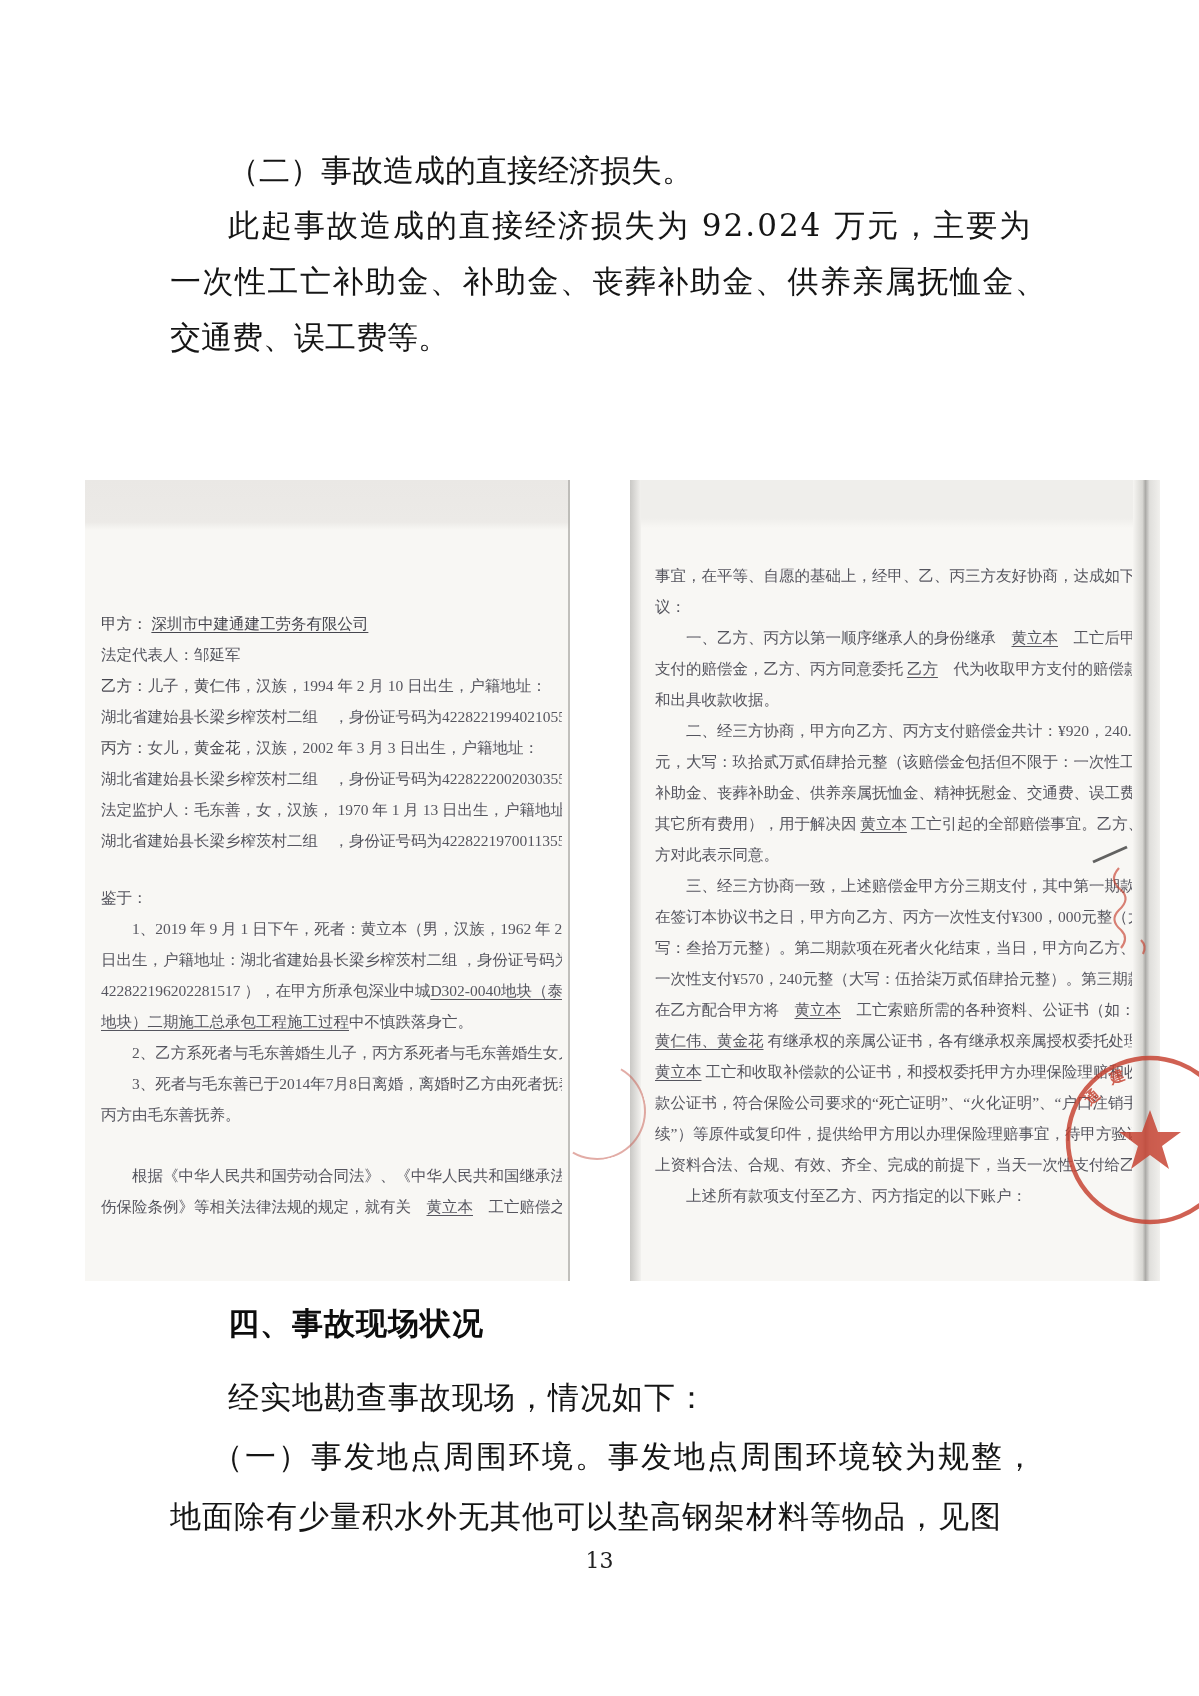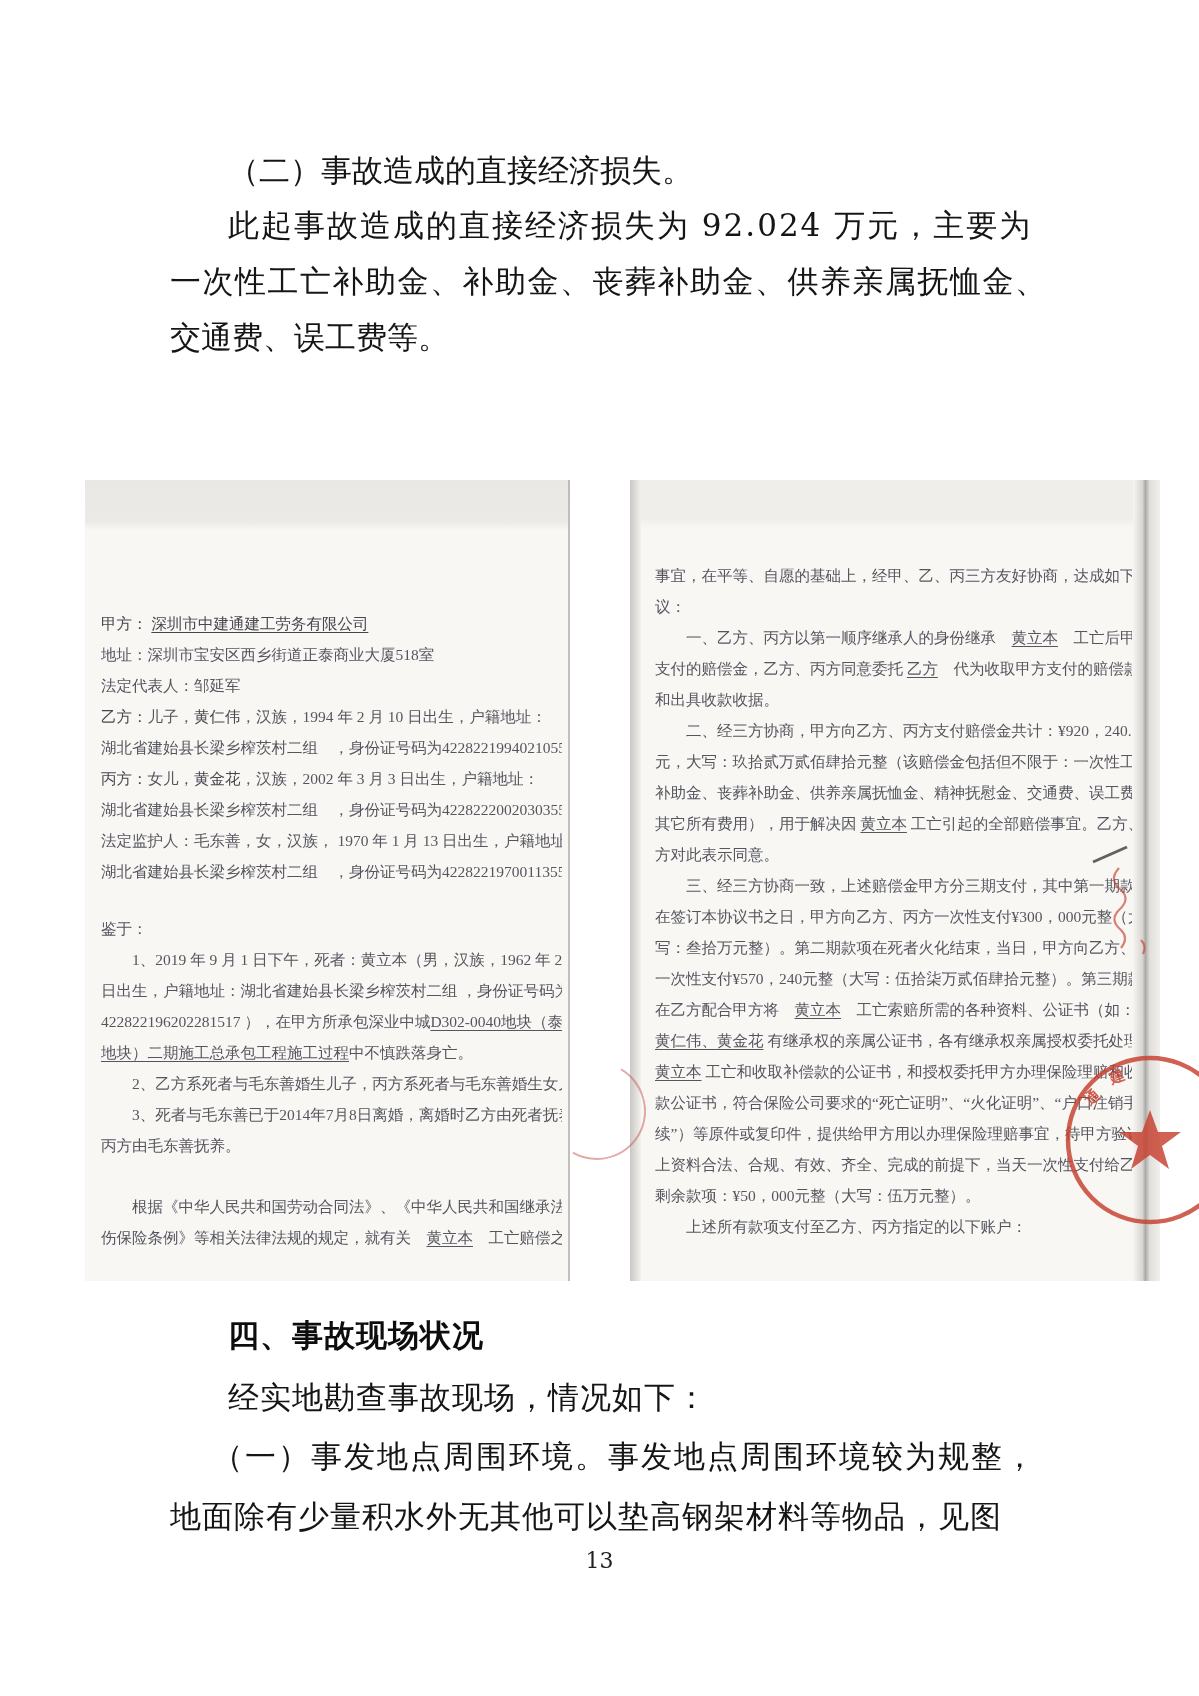--- a/index.html
+++ b/index.html
@@ -17,21 +17,21 @@
   #t1{left:228px;top:148px;}
   #t2{left:228px;top:203px;letter-spacing:2px;text-align:center;}
   #t3{left:170px;top:259px;letter-spacing:1.5px;}
   #t4{left:170px;top:315px;}
   #b1{left:228px;top:1375px;letter-spacing:1px;}
   #b2{left:212px;top:1434px;letter-spacing:2px;}
   #b3{left:170px;top:1494px;letter-spacing:1px;}
   .heading4{
     position:absolute;left:228px;top:1303px;white-space:nowrap;
     font-family:"DejaVu Sans","Liberation Sans",sans-serif;
-    font-weight:bold;font-size:31px;color:#0d0d0d;letter-spacing:1px;margin-top:12px;
+    font-weight:bold;font-size:31px;color:#0d0d0d;letter-spacing:1px;
   }
   .pageno{
     position:absolute;left:0;top:1548px;width:100%;text-align:center;
     font-size:22px;color:#222;
   }
   
   .scan{position:absolute;overflow:hidden;}
   #scan-left{
     left:85px;top:480px;width:485px;height:801px;
     background:linear-gradient(180deg,#eae8e5 0px,#eceae7 42px,#f8f7f4 50px,#f8f7f4 100%);
@@ -81,21 +81,20 @@
 <body>
 
 <div id="t1" class="bodyline">（二）事故造成的直接经济损失。</div>
 <div id="t2" class="bodyline">此起事故造成的直接经济损失为 92.024 万元，主要为</div>
 <div id="t3" class="bodyline">一次性工亡补助金、补助金、丧葬补助金、供养亲属抚恤金、</div>
 <div id="t4" class="bodyline">交通费、误工费等。</div>
 
 <div id="scan-left" class="scan">
   <div id="left-lines" class="lines">
       <div class="scan-line"><span class="b">甲方： </span><span class="u b">深圳市中建通建工劳务有限公司</span></div>
-      <div class="scan-line"><span class="">地址：深圳市宝安区西乡街道正泰商业大厦518室</span></div>
       <div class="scan-line"><span class="">法定代表人：邹延军</span></div>
       <div class="scan-line"><span class="b">乙方：</span><span class="">儿子，</span><span class="b">黄仁伟</span><span class="">，汉族，1994 年 2 月 10 日出生，户籍地址：</span></div>
       <div class="scan-line"><span class="">湖北省建始县长梁乡榨茨村二组　，身份证号码为422822199402105511</span></div>
       <div class="scan-line"><span class="b">丙方：</span><span class="">女儿，</span><span class="b">黄金花</span><span class="">，汉族，2002 年 3 月 3 日出生，户籍地址：</span></div>
       <div class="scan-line"><span class="">湖北省建始县长梁乡榨茨村二组　，身份证号码为422822200203035528</span></div>
       <div class="scan-line"><span class="">法定监护人：毛东善，女，汉族， 1970 年 1 月 13 日出生，户籍地址 ：</span></div>
       <div class="scan-line"><span class="">湖北省建始县长梁乡榨茨村二组　，身份证号码为422822197001135526</span></div>
       <div class="scan-gap" style="height: 26px;"></div>
       <div class="scan-line"><span class="">鉴于：</span></div>
       <div class="scan-line ind"><span class="">1、2019 年 9 月 1 日下午，死者：黄立本（男，汉族，1962 年 2 月 28</span></div>
@@ -128,21 +127,20 @@
       <div class="scan-line ind"><span class="">三、经三方协商一致，上述赔偿金甲方分三期支付，其中第一期款项</span></div>
       <div class="scan-line"><span class="">在签订本协议书之日，甲方向乙方、丙方一次性支付¥300，000元整（大</span></div>
       <div class="scan-line"><span class="">写：叁拾万元整）。第二期款项在死者火化结束，当日，甲方向乙方、丙方</span></div>
       <div class="scan-line"><span class="">一次性支付¥570，240元整（大写：伍拾柒万贰佰肆拾元整）。第三期款项</span></div>
       <div class="scan-line"><span class="">在乙方配合甲方将　</span><span class="u ">黄立本</span><span class="">　工亡索赔所需的各种资料、公证书（如：</span></div>
       <div class="scan-line"><span class="u ">黄仁伟、黄金花</span><span class=""> 有继承权的亲属公证书，各有继承权亲属授权委托处理_</span></div>
       <div class="scan-line"><span class="u ">黄立本</span><span class=""> 工亡和收取补偿款的公证书，和授权委托甲方办理保险理赔和收</span></div>
       <div class="scan-line"><span class="">款公证书，符合保险公司要求的“死亡证明”、“火化证明”、“户口注销手</span></div>
       <div class="scan-line"><span class="">续”）等原件或复印件，提供给甲方用以办理保险理赔事宜，待甲方验证以</span></div>
       <div class="scan-line"><span class="">上资料合法、合规、有效、齐全、完成的前提下，当天一次性支付给乙方</span></div>
-      <div class="scan-line"><span class="">剩余款项：¥50，000元整（大写：伍万元整）。</span></div>
       <div class="scan-line ind"><span class="">上述所有款项支付至乙方、丙方指定的以下账户：</span></div>
     </div>
 </div>
 
 <div id="stamp-arc"></div>
 
 <svg id="ink-marks" width="70" height="120" viewBox="0 0 70 120">
   <path class="pen" d="M8,22 L42,7"></path>
   <path class="red" d="M34,28 q-11,12 2,22 q10,9 -2,20 q-10,10 2,20 q8,8 0,18"></path>
   <path class="red" d="M56,100 q6,6 2,14"></path>

